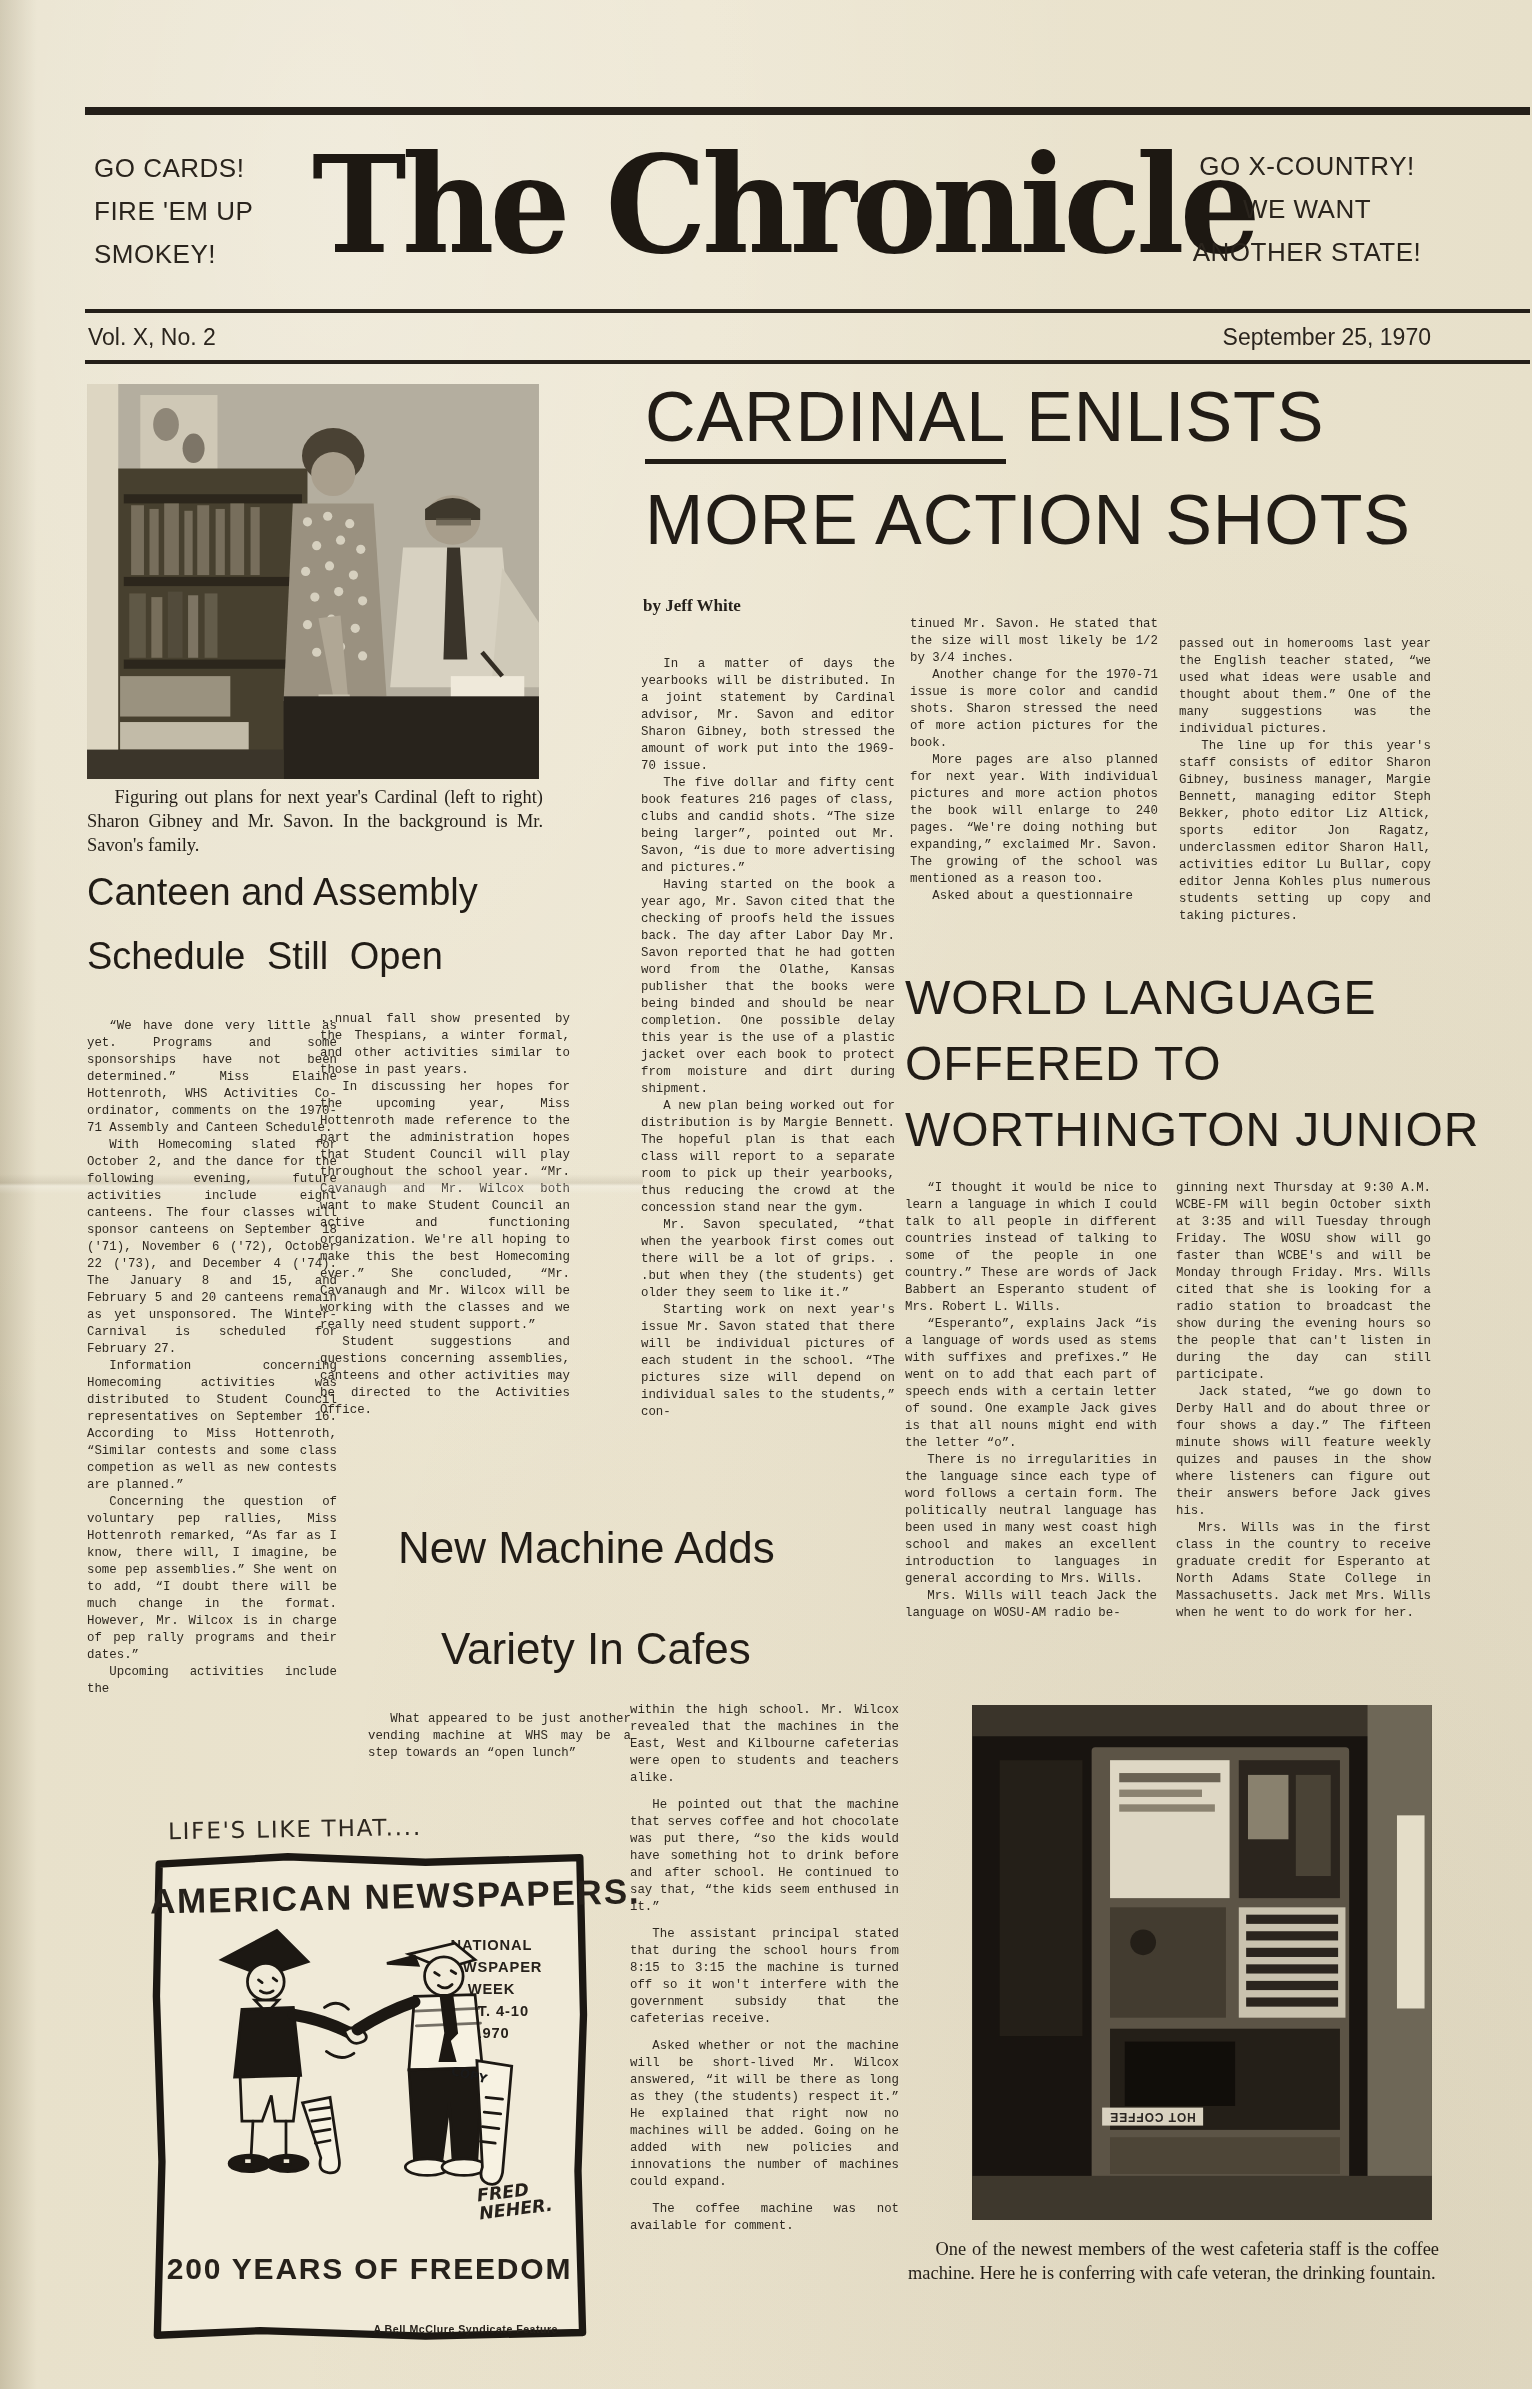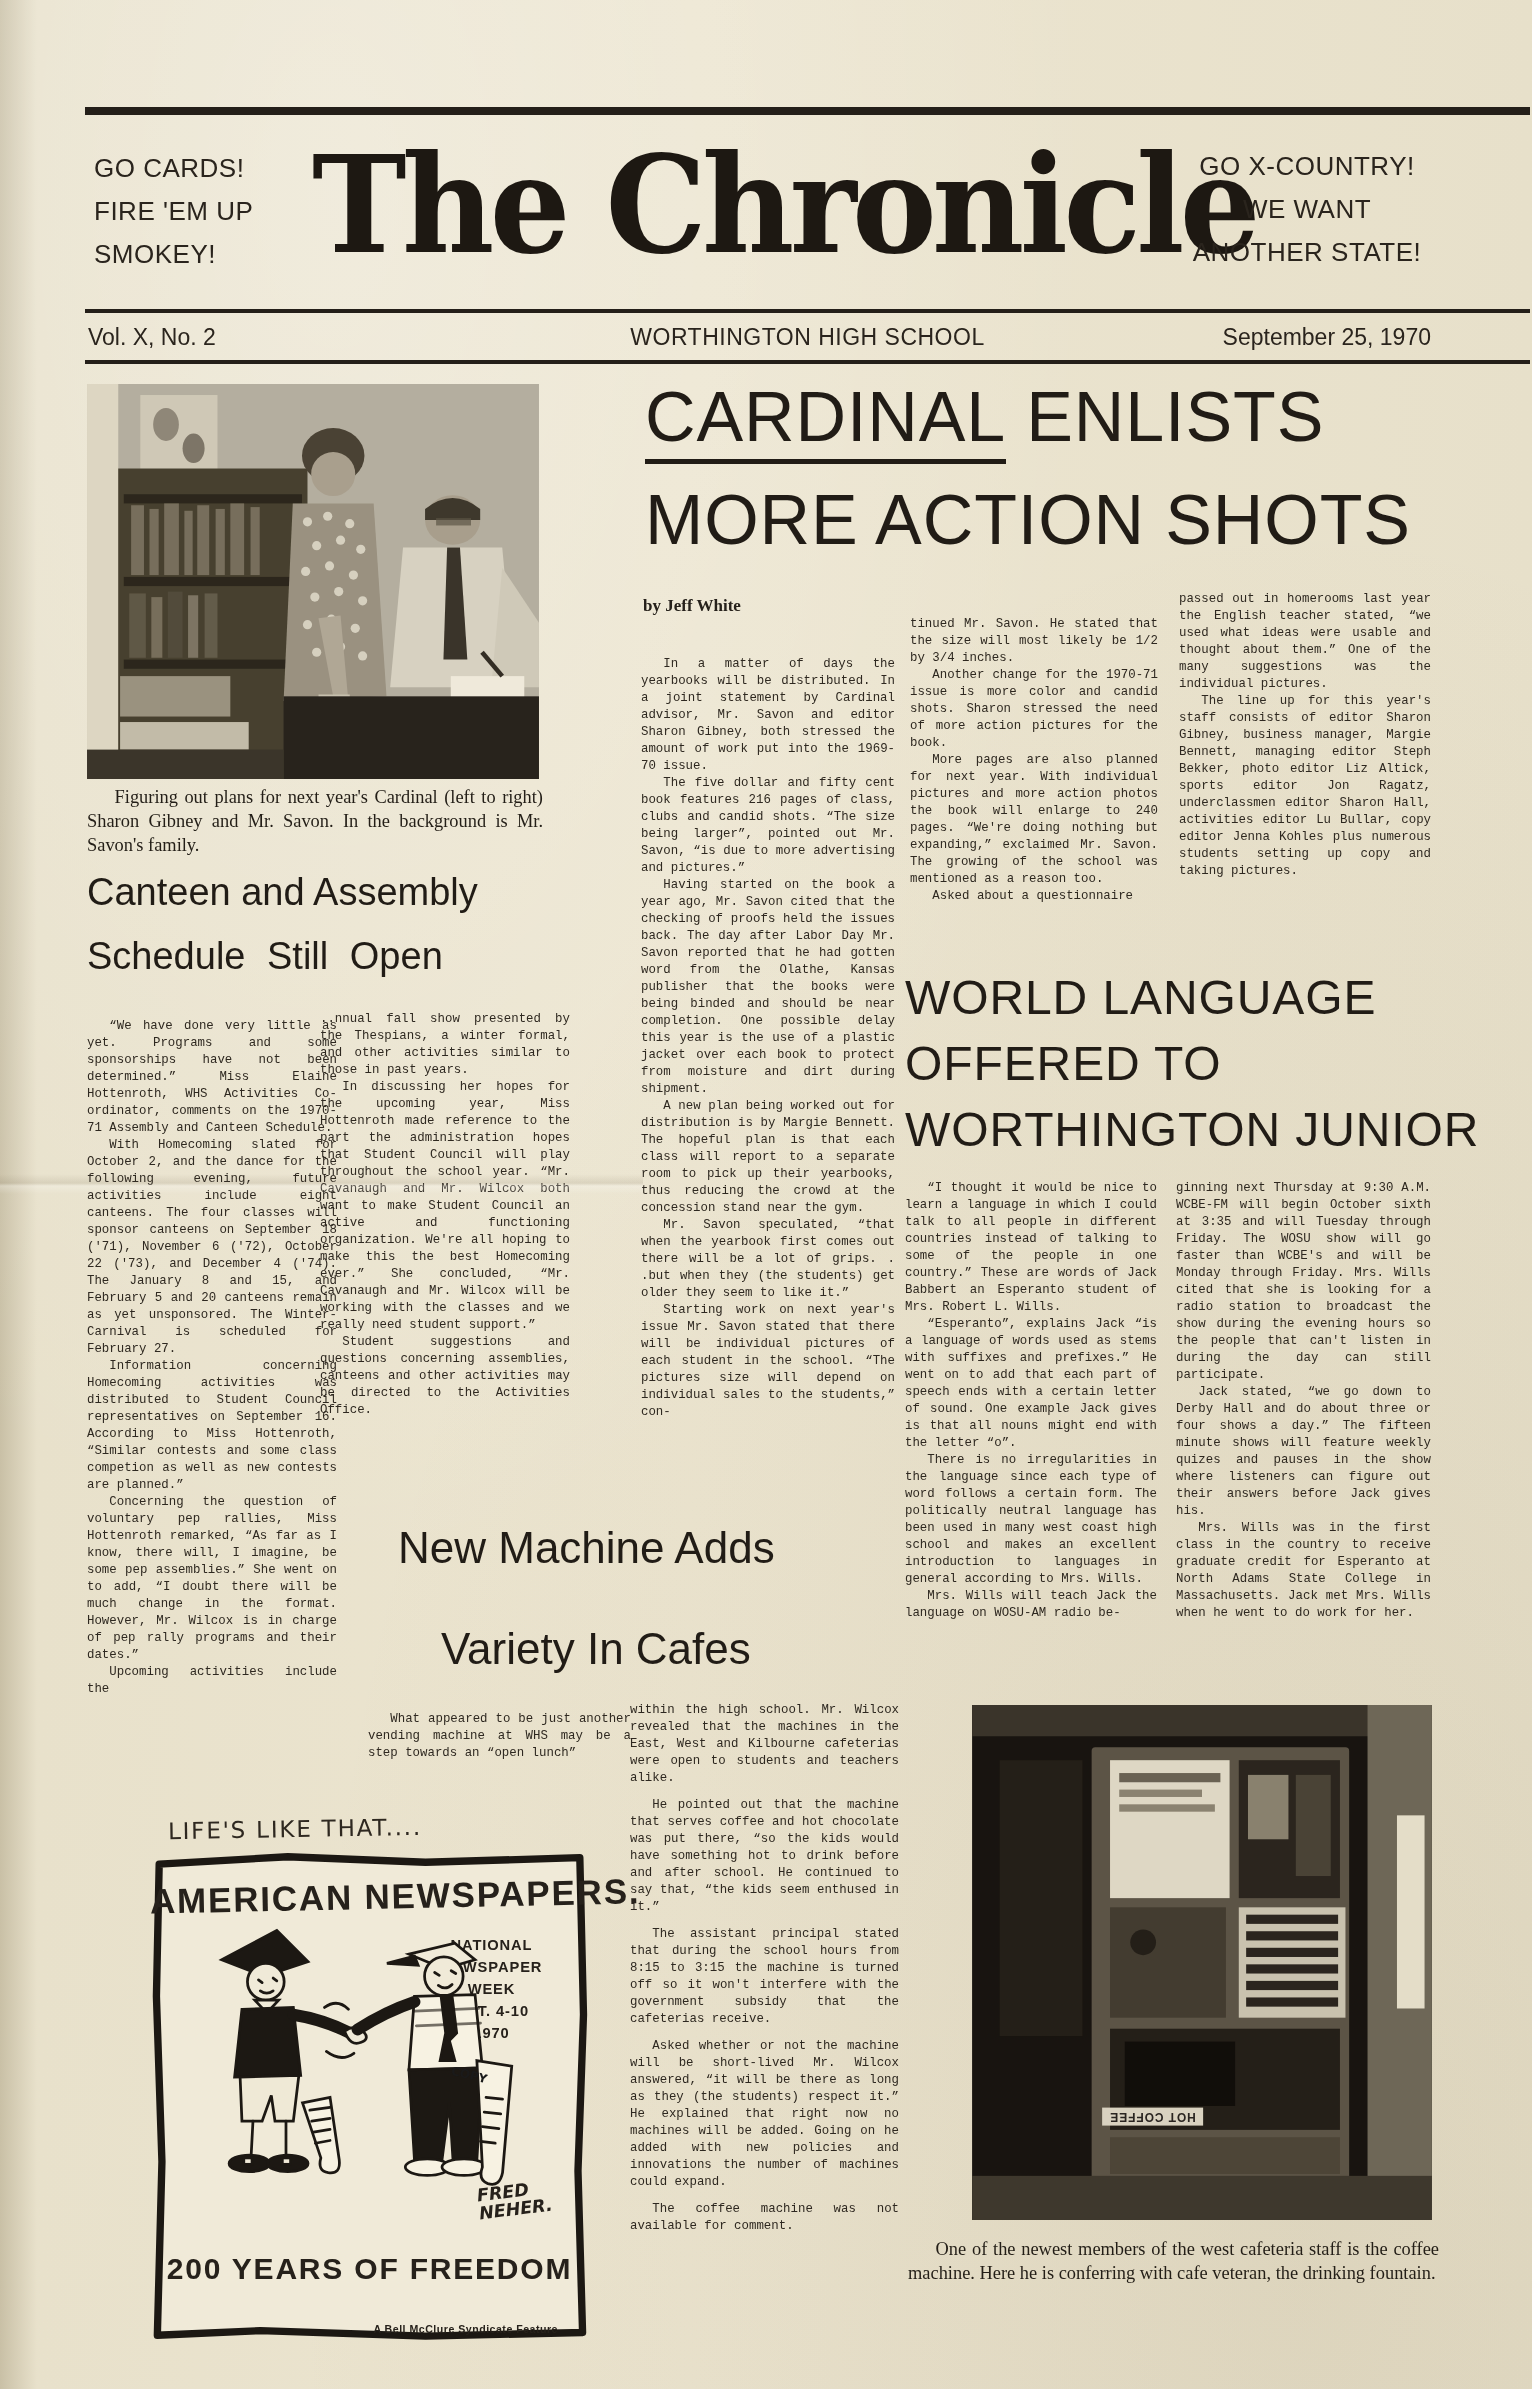--- a/index.html
+++ b/index.html
@@ -75,21 +75,20 @@
 
   <div class="abs ear" style="left:1169px;top:145px;width:276px;text-align:center;">
     <span style="display:block;">GO X-COUNTRY!</span>
     <span style="display:block;">WE WANT</span>
     <span style="display:block;">ANOTHER STATE!</span>
   </div>
 
   <div class="abs rule" style="left:85px;top:309px;width:1445px;height:3.7px;"></div>
   <div class="abs dateline" style="left:88px;top:320px;width:1439px;height:35px;">
     <span class="abs" style="left:0;top:3.7px;">Vol. X, No. 2</span>
-    <span class="abs" style="left:0;right:0;top:3.7px;text-align:center;letter-spacing:0.5px;">WORTHINGTON HIGH SCHOOL</span>
     <span class="abs" style="right:96px;top:3.7px;">September 25, 1970</span>
   </div>
   <div class="abs rule" style="left:85px;top:360px;width:1445px;height:3.7px;"></div>
 
   <div class="abs" style="left:87px;top:384px;width:452px;height:395px;">
     <svg width="452" height="395" viewBox="0 0 492 430">
       <rect x="0" y="0" width="492" height="430" fill="#b4ae9f"></rect>
       <rect x="0" y="0" width="34" height="430" fill="#ddd6c2"></rect>
       <rect x="58" y="12" width="84" height="104" fill="#cfc8b6"></rect>
       <ellipse cx="86" cy="44" rx="14" ry="18" fill="#8f8778"></ellipse>
@@ -256,21 +255,21 @@
       <p>A new plan being worked out for distribution is by Margie Bennett. The hopeful plan is that each class will report to a separate room to pick up their yearbooks, thus reducing the crowd at the concession stand near the gym.</p>
       <p>Mr. Savon speculated, “that when the yearbook first comes out there will be a lot of grips. . .but when they (the students) get older they seem to like it.”</p>
       <p>Starting work on next year's issue Mr. Savon stated that there will be individual pictures of each student in the school. “The pictures size will depend on individual sales to the students,” con-</p>
     </div>
   <div class="abs body-col nofirst" style="left:910px;top:616px;width:248px;height:355px;">
       <p>tinued Mr. Savon. He stated that the size will most likely be 1/2 by 3/4 inches.</p>
       <p>Another change for the 1970-71 issue is more color and candid shots. Sharon stressed the need of more action pictures for the book.</p>
       <p>More pages are also planned for next year. With individual pictures and more action photos the book will enlarge to 240 pages. “We're doing nothing but expanding,” exclaimed Mr. Savon. The growing of the school was mentioned as a reason too.</p>
       <p>Asked about a questionnaire</p>
     </div>
-  <div class="abs body-col nofirst" style="left:1179px;top:591px;width:252px;height:349px;">
+  <div class="abs body-col nofirst" style="left:1179px;top:636px;width:252px;height:349px;">
       <p>passed out in homerooms last year the English teacher stated, “we used what ideas were usable and thought about them.” One of the many suggestions was the individual pictures.</p>
       <p>The line up for this year's staff consists of editor Sharon Gibney, business manager, Margie Bennett, managing editor Steph Bekker, photo editor Liz Altick, sports editor Jon Ragatz, underclassmen editor Sharon Hall, activities editor Lu Bullar, copy editor Jenna Kohles plus numerous students setting up copy and taking pictures.</p>
     </div>
 
   <div class="abs h-sans world-head" style="left:905px;top:965px;">
     <span style="display:block;">WORLD LANGUAGE</span>
     <span style="display:block;">OFFERED TO</span>
     <span style="display:block;">WORTHINGTON JUNIOR</span>
   </div>
 

